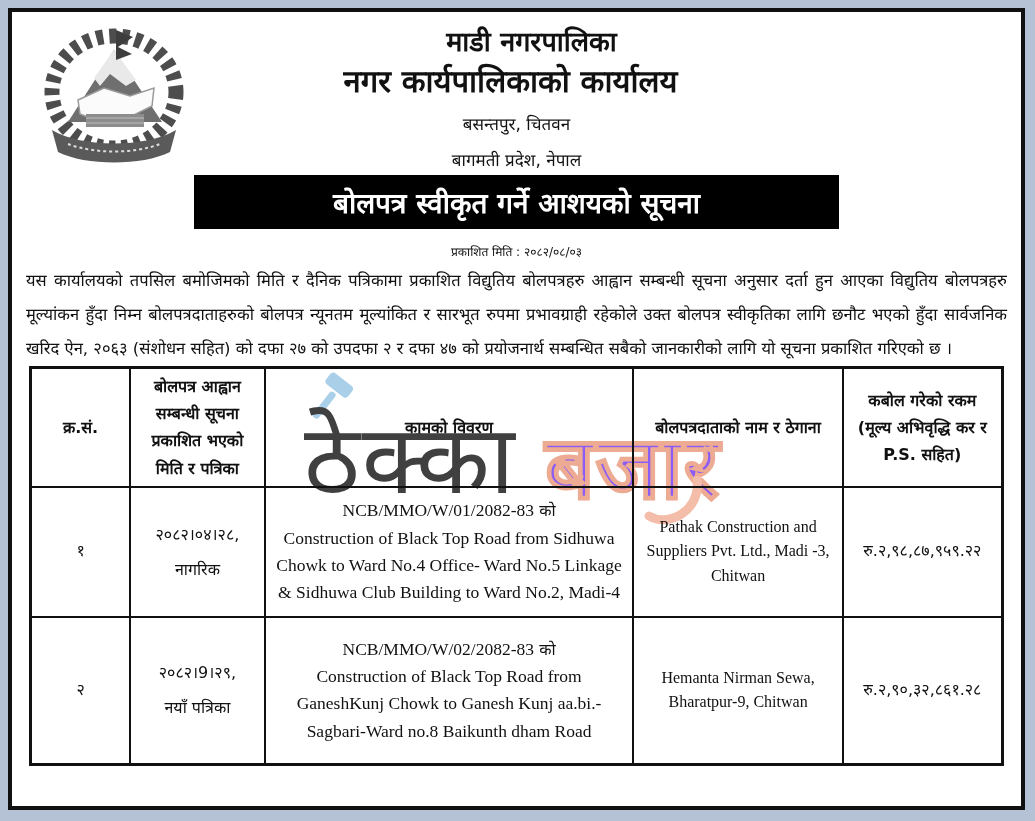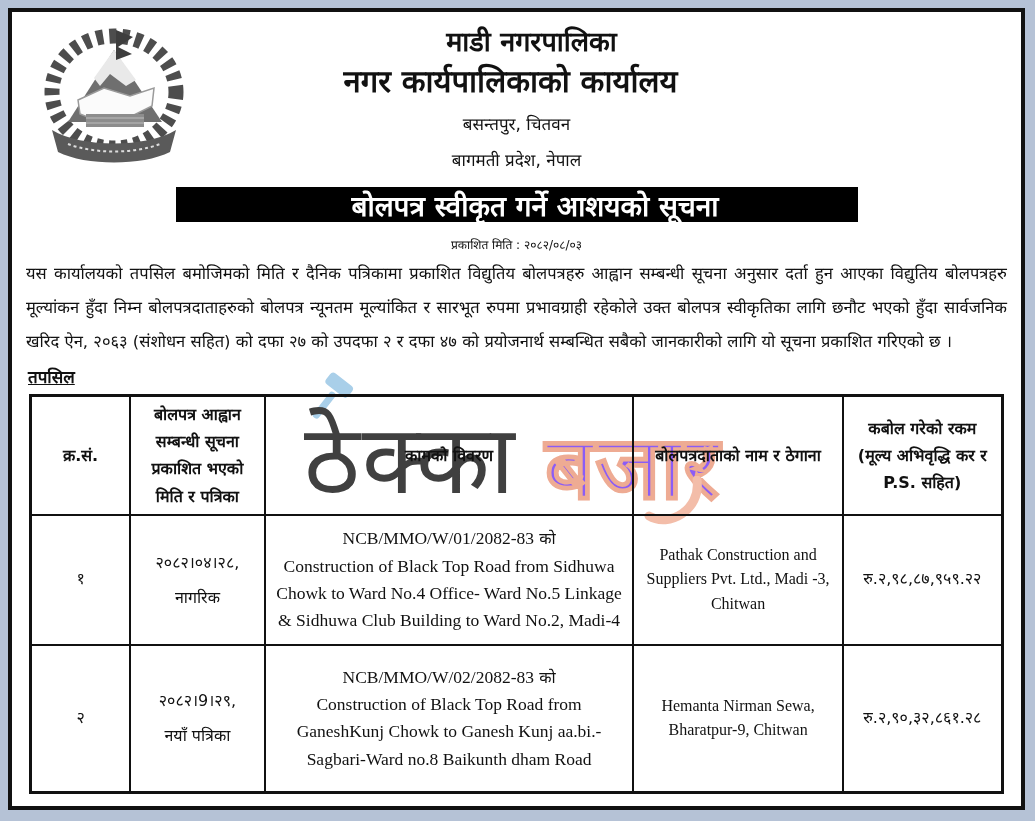--- a/index.html
+++ b/index.html
@@ -19,26 +19,26 @@
   }
   .content{position:relative;z-index:1;}
   
   .emblem{
     position:absolute;left:22px;top:14px;width:160px;height:140px;
   }
   .hdr{ text-align:center; padding-top:14px; color:#111; }
   .org-name{ font-size:27px; font-weight:bold; line-height:1.2; margin:0 0 6px 0;padding-left:30px;}
   .office-name{ font-size:31px; font-weight:bold; line-height:1.15; margin:0 12px 12px 0;}
   .addr1{ font-size:17px; margin:0 0 13px 0;}
-  .addr2{ font-size:17px; margin:0 0 16px 0;}
+  .addr2{ font-size:17px; margin:0 0 4px 0;}
   .banner{
-    width:645px;height:35px;margin:0 auto;
+    width:645px;height:54px;margin:0 auto;
     background:#000000;color:#ffffff;
     font-size:28px;font-weight:bold;
-    display:flex;align-items:center;justify-content:center;padding-left:37px;
+    display:flex;align-items:center;justify-content:center;
   }
   .pubdate{ text-align:center; font-size:12px; margin:14px 0 4px 0; color:#111;}
   
   .notice-body{
     font-size:16.5px; line-height:2.06; text-align:justify;
     margin:2px 14px 0 14px; color:#111;
   }
   .tapasil{
     font-size:17px; font-weight:bold; text-decoration:underline;
     margin:6px 0 6px 16px; color:#111; display:inline-block;
@@ -119,21 +119,20 @@
       <div class="addr1">बसन्तपुर, चितवन</div>
       <div class="addr2">बागमती प्रदेश, नेपाल</div>
       <div class="banner">
         <span>बोलपत्र स्वीकृत गर्ने आशयको सूचना</span>
       </div>
       <div class="pubdate">प्रकाशित मिति : २०८२/०८/०३</div>
     </div>
 
     <div class="notice-body">यस कार्यालयको तपसिल बमोजिमको मिति र दैनिक पत्रिकामा प्रकाशित विद्युतिय बोलपत्रहरु आह्वान सम्बन्धी सूचना अनुसार दर्ता हुन आएका विद्युतिय बोलपत्रहरु मूल्यांकन हुँदा निम्न बोलपत्रदाताहरुको बोलपत्र न्यूनतम मूल्यांकित र सारभूत रुपमा प्रभावग्राही रहेकोले उक्त बोलपत्र स्वीकृतिका लागि छनौट भएको हुँदा सार्वजनिक खरिद ऐन, २०६३ (संशोधन सहित) को दफा २७ को उपदफा २ र दफा ४७ को प्रयोजनार्थ सम्बन्धित सबैको जानकारीको लागि यो सूचना प्रकाशित गरिएको छ ।</div>
 
-    <div><span class="tapasil">तपसिल</span></div>
 
     <table class="notice-table">
       <colgroup>
         <col style="width:100px">
           <col style="width:135px">
           <col style="width:370px">
           <col style="width:210px">
           <col style="width:160px">
       </colgroup>
       <thead>

